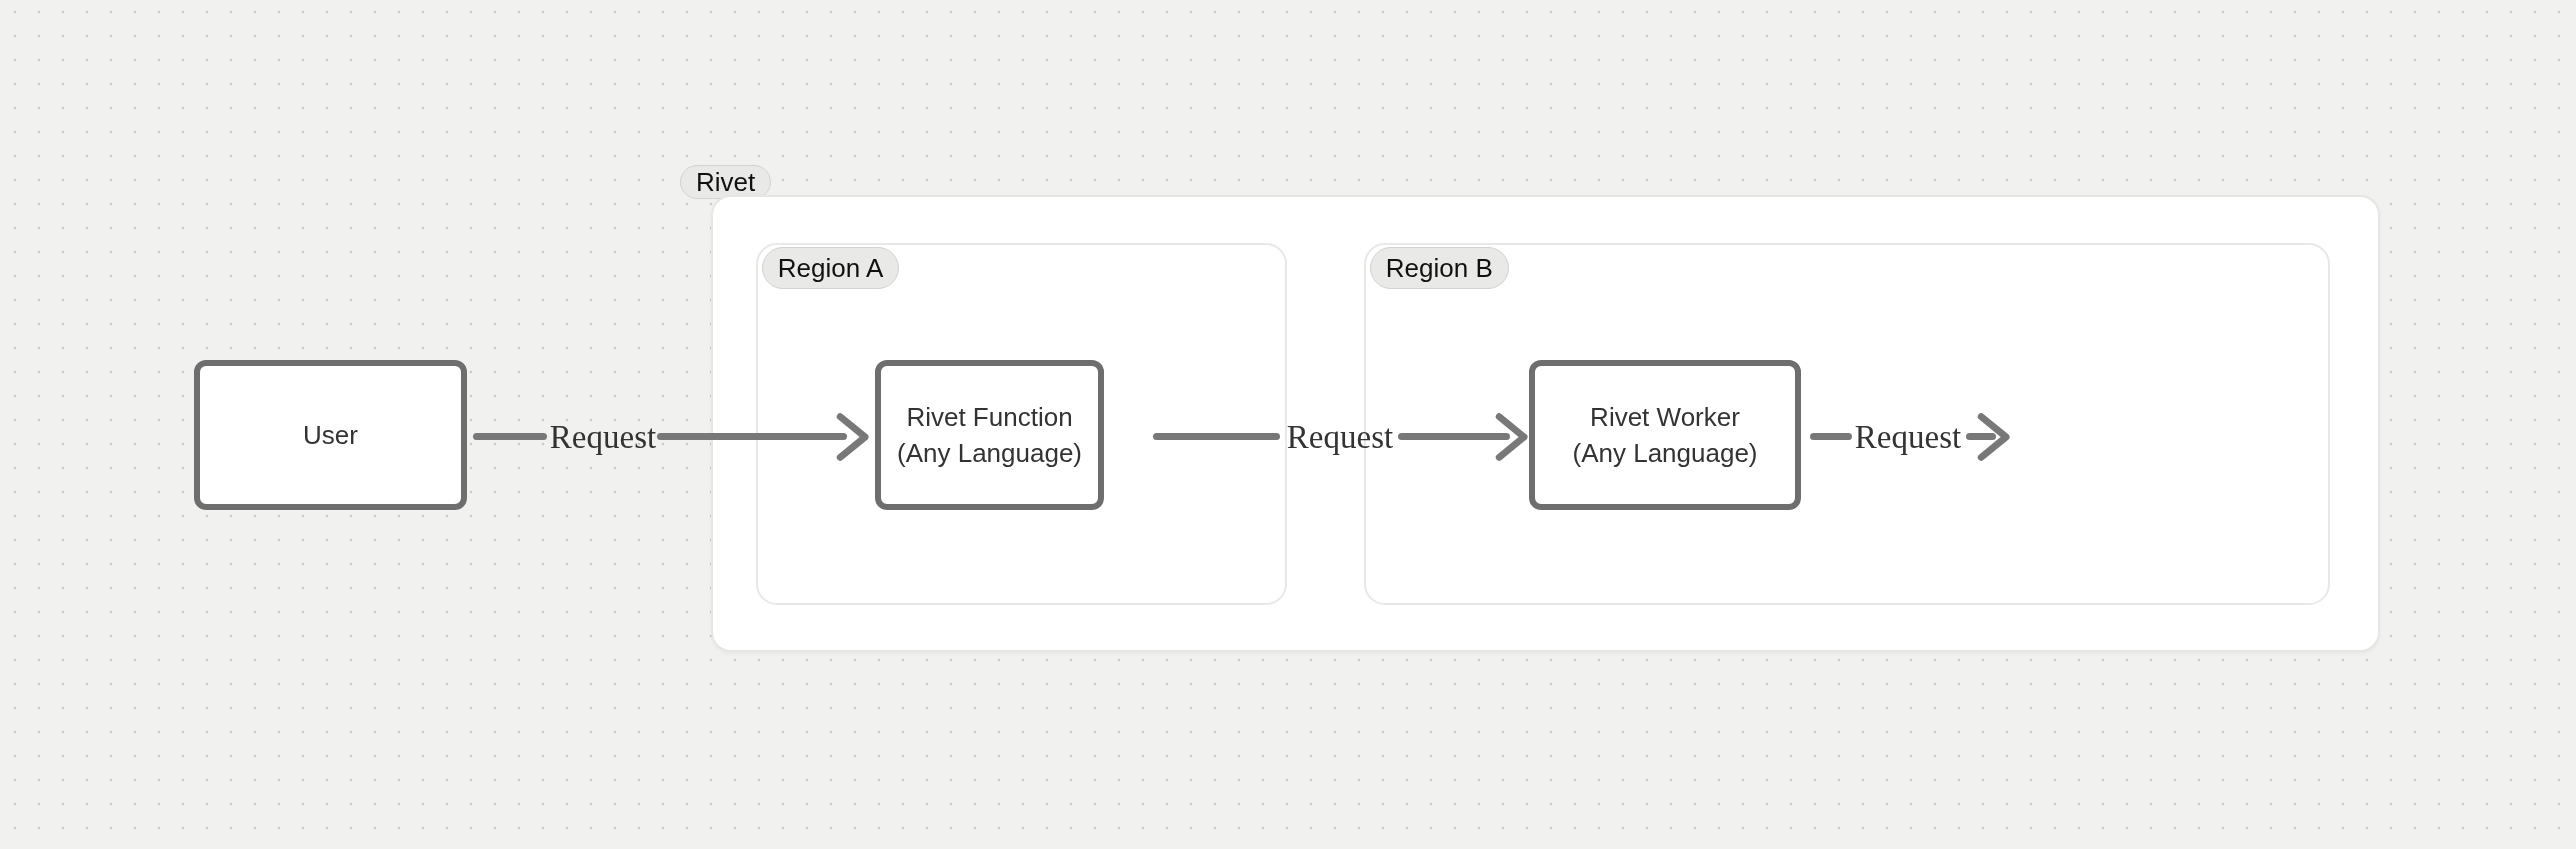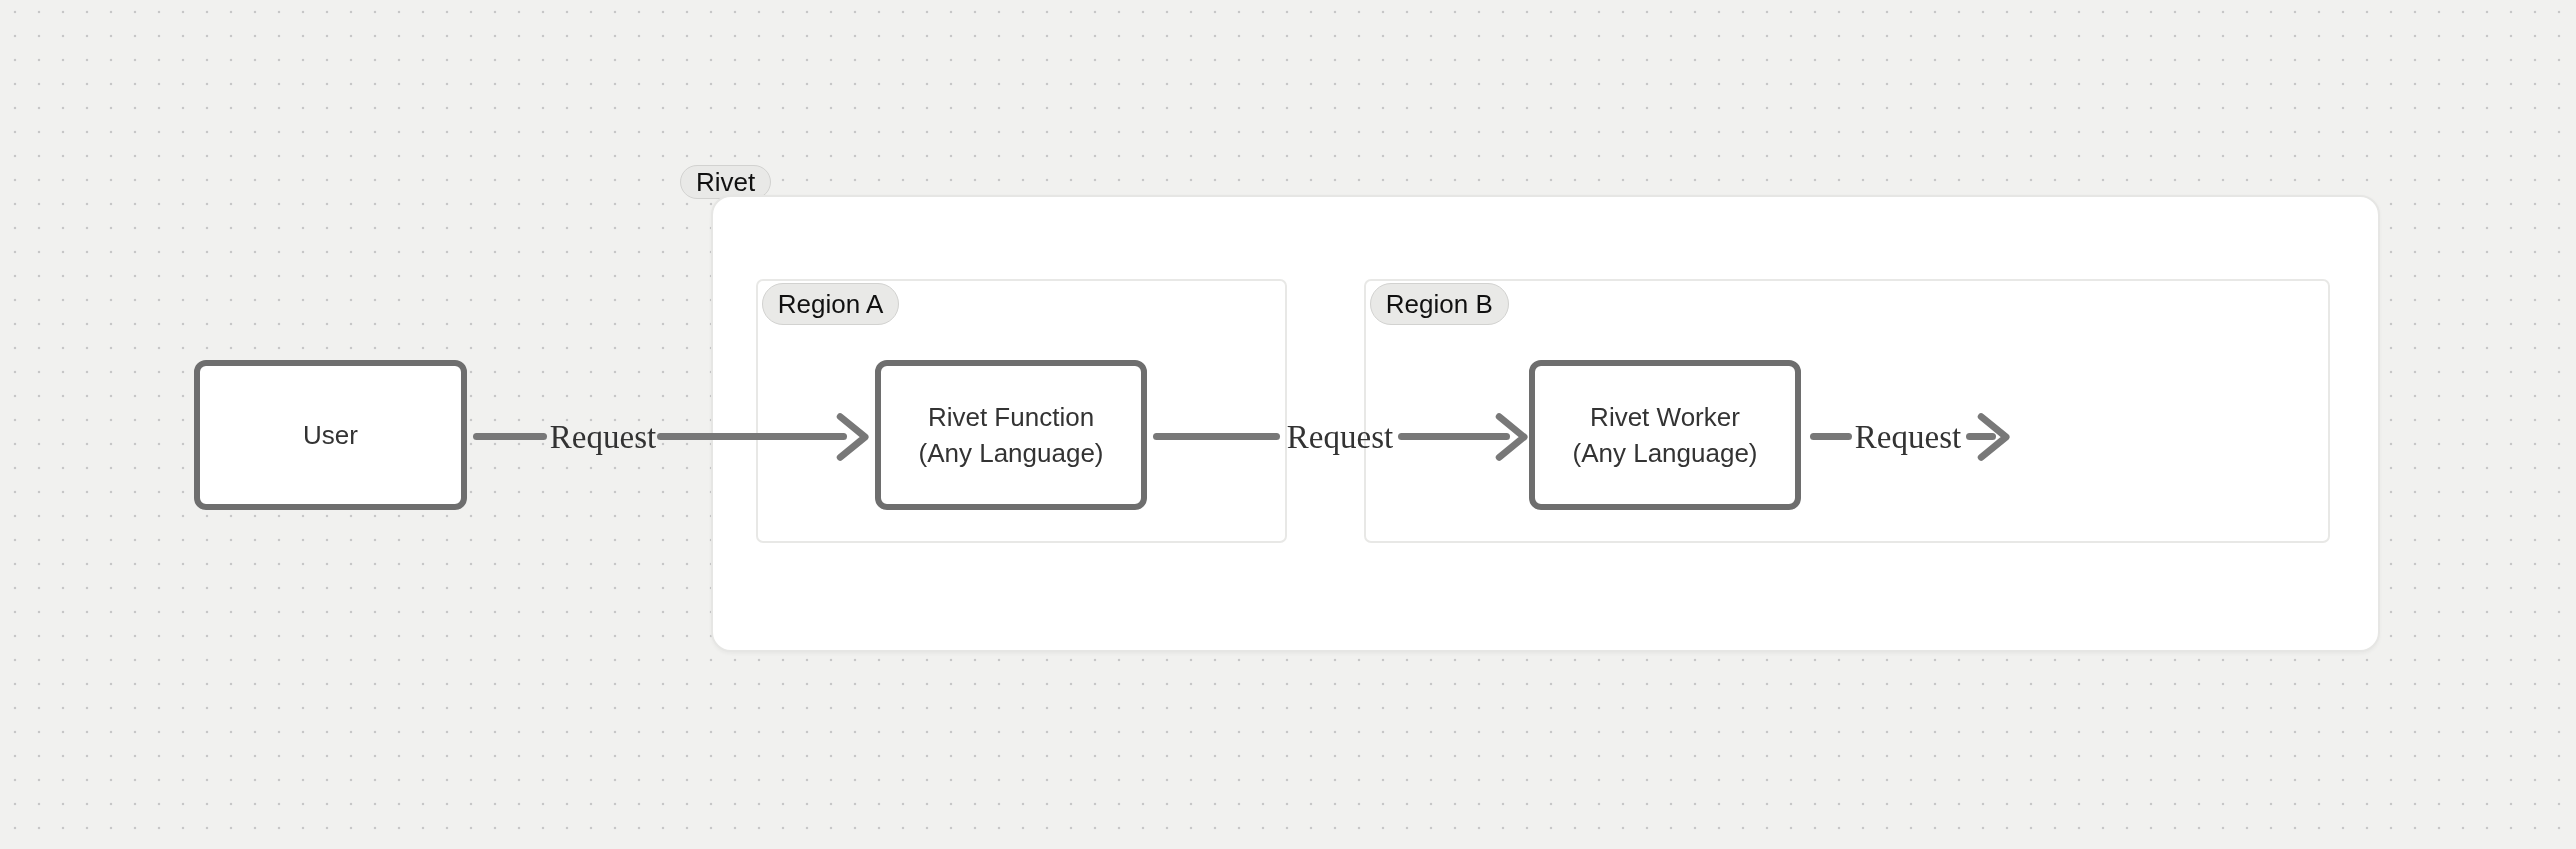--- a/index.html
+++ b/index.html
@@ -39,26 +39,25 @@
   .cluster-badge {
     position: absolute; left: 680px; top: 143px;
     height: 34px; padding: 0 15px;
     border-radius: 21px;
     margin-top: 22px;
   }
 
   
   .region {
     position: absolute; top: 243px;
-    height: 264px;
+    height: 362px;
     background: #ffffff;
     border: 2.3px solid #e8e8e6;
-    border-radius: 7px;
+    border-radius: 21px;
     box-sizing: border-box;
-    margin-top: 36px;
   }
   .region-a { left: 756px;  width: 531px; }
   .region-b { left: 1364px; width: 966px; text-align: center; }
   .region-badge {
     position: absolute; left: 3.8px; top: 2.3px;
     height: 42px; padding: 0 15px;
     border-radius: 21px;
   }
 
   
@@ -71,21 +70,21 @@
     box-sizing: border-box;
     display: flex; flex-direction: column;
     align-items: center; justify-content: center;
     text-align: center;
     color: #333333;
     font-size: 26px;
     line-height: 36px;
     z-index: 3;
   }
   .node-user      { left: 194px;  width: 273px; text-align: right; }
-  .node-function  { left: 875px; width: 272px; }
+  .node-function  { left: 875px; width: 229px; }
   .node-worker    { left: 1529px; width: 272px; }
   .node-container { left: 2016px; width: 272px; }
 
   
   .edge-line {
     position: absolute; top: 433px;
     height: 6.8px;
     background: #787878;
     border-radius: 3.8px;
     z-index: 4;

